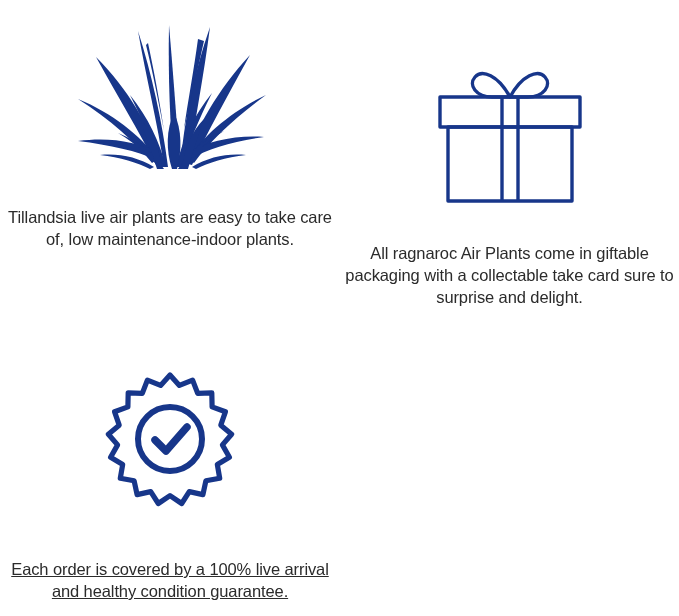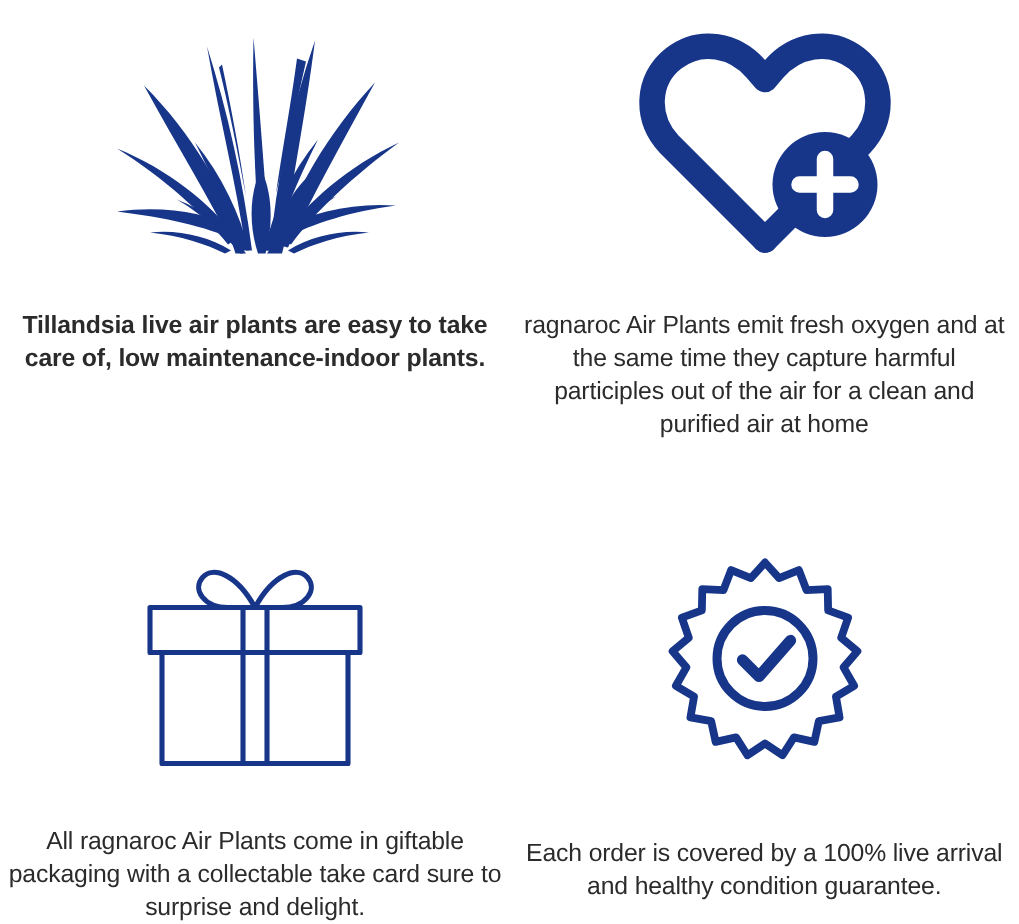--- a/index.html
+++ b/index.html
@@ -37,30 +37,30 @@
     font-size: 16.5px;
     line-height: 22px;
     color: #2b2b2b;
     letter-spacing: -0.1px;
     white-space: pre-line;
     box-sizing: border-box;
   }
 
   
   .cell-plant .icon-wrap { height: 178px; padding-top: 8px; }
-  .cell-plant .cell-text { width: 336px; padding-top: 20px; font-weight: bold; }
+  .cell-plant .cell-text { width: 336px; padding-top: 20px; }
 
   .cell-heart .icon-wrap { height: 178px; padding-top: 8px; }
   .cell-heart .cell-text { width: 330px; padding-top: 20px; }
 
   .cell-gift .icon-wrap { height: 196px; padding-top: 36px; }
   .cell-gift .cell-text { width: 336px; padding-top: 18px; }
 
   .cell-badge .icon-wrap { height: 196px; padding-top: 36px; }
-  .cell-badge .cell-text { width: 330px; padding-top: 18px; }
+  .cell-badge .cell-text { width: 330px; padding-top: 18px; text-decoration: underline; }
 
   svg { display: block; }
 </style>
 </head>
 <body>
 
 <div class="grid">
 
   <div class="cell cell-plant">
     <div class="icon-wrap">
@@ -91,35 +91,20 @@
           <path d="M122 150 C138 140 158 136 176 138 C156 140 138 146 126 152 Z"></path>
           <path d="M84 150 C68 140 48 136 30 138 C50 140 68 146 80 152 Z"></path>
           <path d="M128 22 C124 52 118 84 114 112 C122 80 128 50 134 24 Z"></path>
           <path d="M78 26 C84 54 90 86 94 114 C88 82 82 52 76 28 Z"></path>
         </g>
       </svg>
     </div>
     <div class="cell-text">Tillandsia live air plants are easy to take care of, low maintenance-indoor plants.</div>
   </div>
 
-  <div class="cell cell-heart">
-    <div class="icon-wrap">
-      <svg width="168" height="150" viewBox="0 0 168 150" aria-hidden="true">
-
-        <path d="M84 138 L20 74 C4 57 5 31 23 17 C41 3 64 8 78 24 L84 31 L90 24
-                 C104 8 127 3 145 17 C163 31 164 57 148 74 L132 90" fill="none" stroke="#17368a" stroke-width="17" stroke-linecap="round" stroke-linejoin="round"></path>
-        <path d="M84 138 L118 104" fill="none" stroke="#17368a" stroke-width="17" stroke-linecap="round" stroke-linejoin="round"></path>
-
-        <circle cx="124" cy="101" r="35" fill="#17368a"></circle>
-
-        <path d="M124 84 L124 118 M107 101 L141 101" stroke="#ffffff" stroke-width="11" stroke-linecap="round"></path>
-      </svg>
-    </div>
-    <div class="cell-text">ragnaroc Air Plants emit fresh oxygen and at the same time they capture harmful participles out of the air for a clean and purified air at home</div>
-  </div>
 
   <div class="cell cell-gift">
     <div class="icon-wrap">
       <svg width="160" height="150" viewBox="0 0 160 150" aria-hidden="true">
         <g fill="none" stroke="#17368a" stroke-width="3.4" stroke-linejoin="round">
 
           <path d="M80 42 C68 20 52 14 45 22 C38 30 46 42 62 42 Z" stroke-linecap="round"></path>
           <path d="M80 42 C92 20 108 14 115 22 C122 30 114 42 98 42 Z" stroke-linecap="round"></path>
 
           <rect x="10" y="42" width="140" height="30"></rect>

